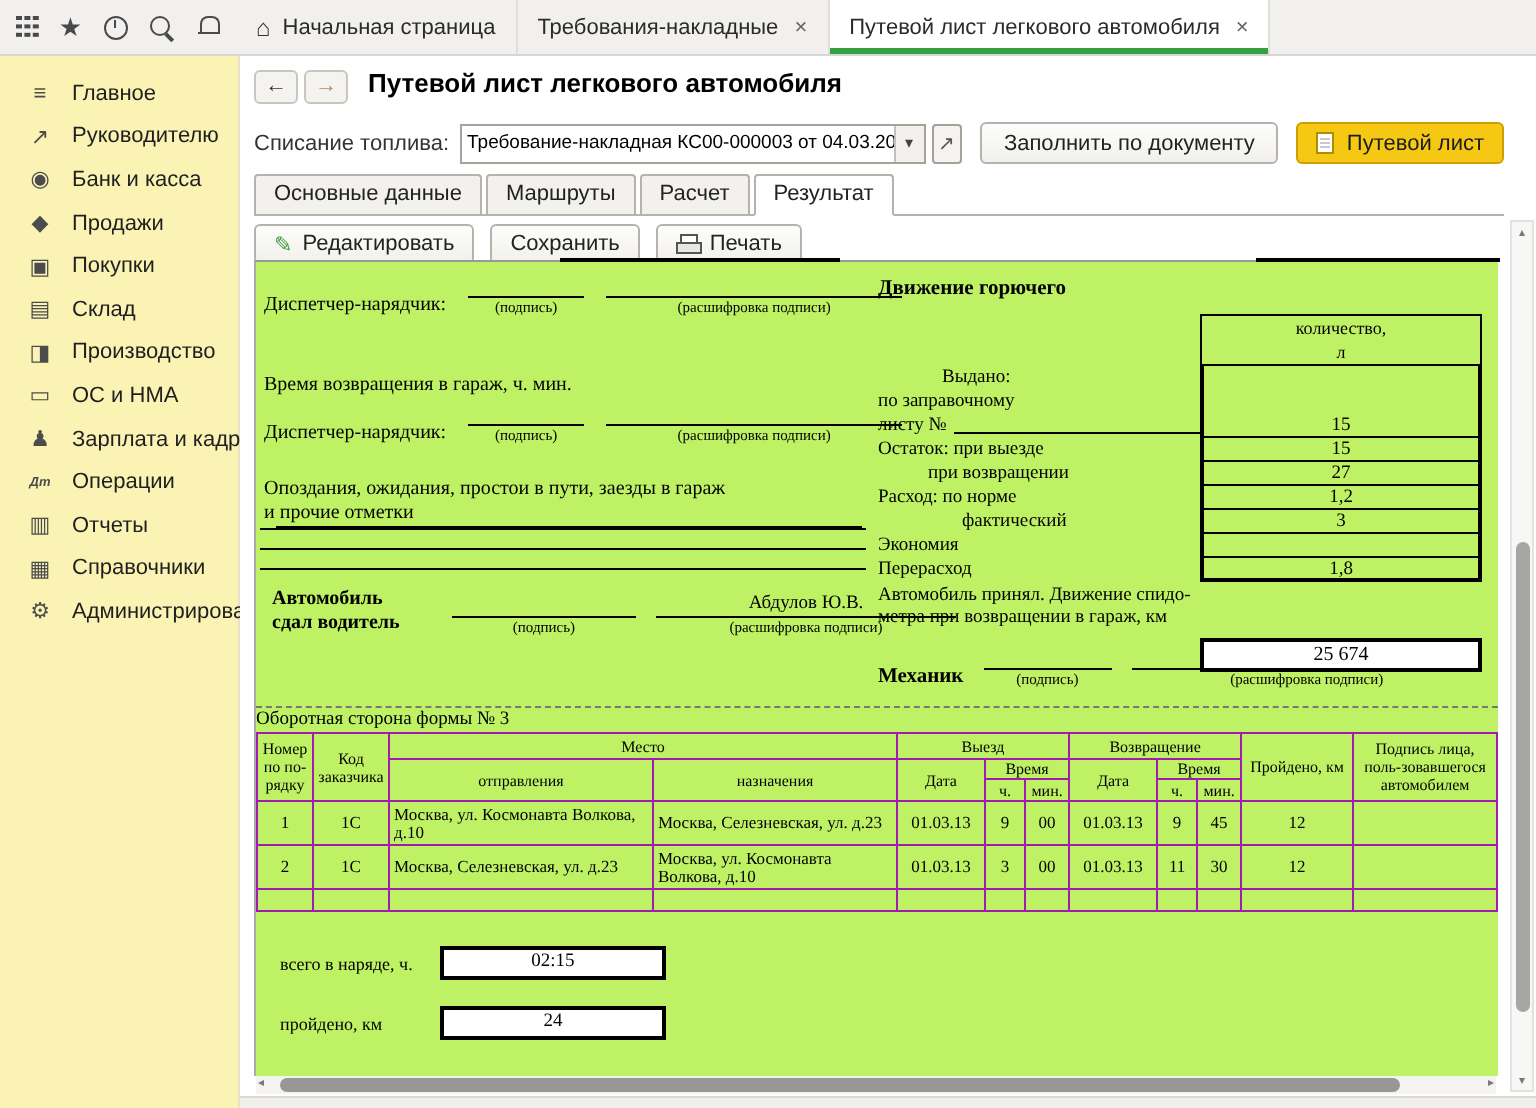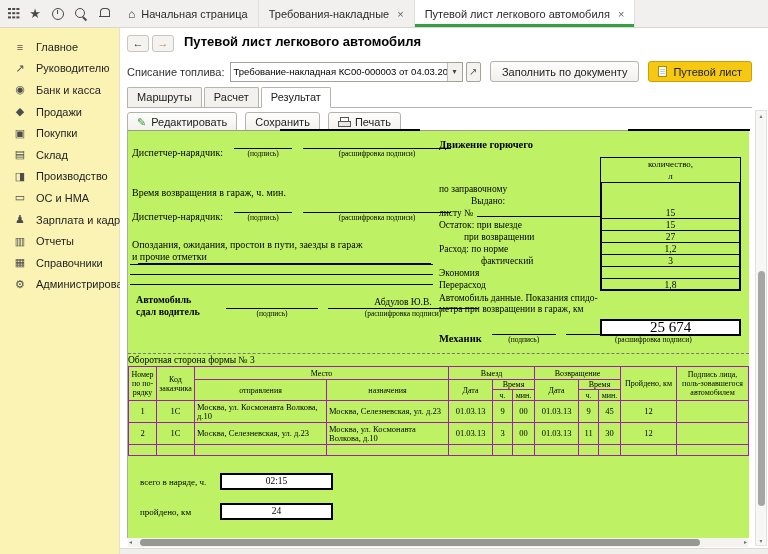--- a/index.html
+++ b/index.html
@@ -100,21 +100,21 @@
   .fq-header { margin-left:auto; width:141px; border:1px solid #000; text-align:center; font-size:9px; line-height:12px; }
   .frow { display:flex; height:12px; align-items:stretch; }
   .flabel { flex:1; font-size:9.5px; display:flex; align-items:flex-end; line-height:11px; padding-left:2px; white-space:nowrap; }
   .flabel .fillline { flex:1; border-bottom:1px solid #000; margin:0 0 2px 4px; }
   .ind2 .t { padding-left:25px; } .ind3 .t { padding-left:32px; } .ind4 .t { padding-left:42px; }
   .fval { width:141px; border-left:2px solid #000; border-right:2px solid #000; text-align:center; font-size:9.5px; line-height:12px; flex:none; }
   .frow.bb .fval { border-bottom:1px solid #000; }
   .frow.last .fval { border-bottom:2px solid #000; }
   .odo1 { position:absolute; left:2px; top:162px; font-size:9.5px; }
   .odo2 { position:absolute; left:2px; top:173px; font-size:9.5px; }
-  .odo-box { position:absolute; top:188px; right:8px; width:141px; height:17px; line-height:13px; font-size:15px; }
+  .odo-box { position:absolute; top:188px; right:8px; width:141px; height:17px; line-height:13px; font-size:10px; }
   .r-mech { position:absolute; left:2px; right:8px; top:202px; display:flex; align-items:flex-end; gap:10px; }
   .r-mech .ml { font-weight:bold; font-size:10.5px; flex:none; }
   .sig.grow { flex:1; }
 
   .dashed { border-top:1px dashed #777; height:1px; }
   .reverse-cap { text-align:left; padding-right:24px; font-size:9.5px; height:12px; line-height:12px; }
 
   table.trips { border-collapse:collapse; width:100%; table-layout:fixed; }
   table.trips td { border:1px solid #a21caf; font-size:8px; text-align:center; vertical-align:middle; padding:0 1px; line-height:9px; overflow:hidden; }
   table.trips td.addr { text-align:left; font-size:8px; padding:0 2px; }
@@ -217,20 +217,24 @@
         </div>
       <div class="side-item">
           <span class="si">▭</span>
           <span class="sl">ОС и НМА</span>
         </div>
       <div class="side-item">
           <span class="si">♟</span>
           <span class="sl">Зарплата и кадры</span>
         </div>
       <div class="side-item">
+          <span class="si icon-operations">Дт</span>
+          <span class="sl">Операции</span>
+        </div>
+      <div class="side-item">
           <span class="si">▥</span>
           <span class="sl">Отчеты</span>
         </div>
       <div class="side-item">
           <span class="si">▦</span>
           <span class="sl">Справочники</span>
         </div>
       <div class="side-item">
           <span class="si">⚙</span>
           <span class="sl">Администрирование</span>
@@ -253,20 +257,21 @@
         </div>
         <span class="open-btn">↗</span>
         <div class="fill-btn">Заполнить по документу</div>
         <div class="waybill-btn">
           <span class="icon-waybill"></span>
           <span>Путевой лист</span>
         </div>
       </div>
 
       <div class="ftabs">
+        <div class="ftab">Основные данные</div>
         <div class="ftab">Маршруты</div>
         <div class="ftab">Расчет</div>
         <div class="ftab active">Результат</div>
       </div>
 
       <div class="actions">
         <div class="abtn">
           <span class="icon-pencil">✎</span>
           <span>Редактировать</span>
         </div>
@@ -334,29 +339,29 @@
             </div>
           </div>
 
           <div class="dcol-right">
             <div class="r-title">Движение горючего</div>
             <div class="fuel-table">
               <div class="fq-header">
                 <span>количество,</span><br>
                 <span>л</span>
               </div>
+              <div class="frow ind3">
+                  <span class="flabel">
+                    <span class="t">Выдано:</span>
+                  </span>
+                  <span class="fval"></span>
+                </div>
               <div class="frow">
                   <span class="flabel">
                     <span class="t">по заправочному</span>
-                  </span>
-                  <span class="fval"></span>
-                </div>
-              <div class="frow ind3">
-                  <span class="flabel">
-                    <span class="t">Выдано:</span>
                   </span>
                   <span class="fval"></span>
                 </div>
               <div class="frow bb">
                   <span class="flabel">
                     <span class="t">листу №</span>
                     <span class="fillline"></span>
                   </span>
                   <span class="fval">15</span>
                 </div>
@@ -390,21 +395,21 @@
                   </span>
                   <span class="fval"></span>
                 </div>
               <div class="frow last">
                   <span class="flabel">
                     <span class="t">Перерасход</span>
                   </span>
                   <span class="fval">1,8</span>
                 </div>
             </div>
-            <div class="odo1">Автомобиль данные. Показания спидо-</div>
+            <div class="odo1">Автомобиль принял. Движение спидо-</div>
             <div class="odo2">метра при возвращении в гараж, км</div>
             <div class="vbox odo-box">25 674</div>
             <div class="r-mech">
               <span class="ml">Механик</span>
               <span class="sig w64">
                   <span class="line"></span>
                   <span class="cap">(подпись)</span>
                 </span>
               <span class="sig grow">
                   <span class="line"></span>

